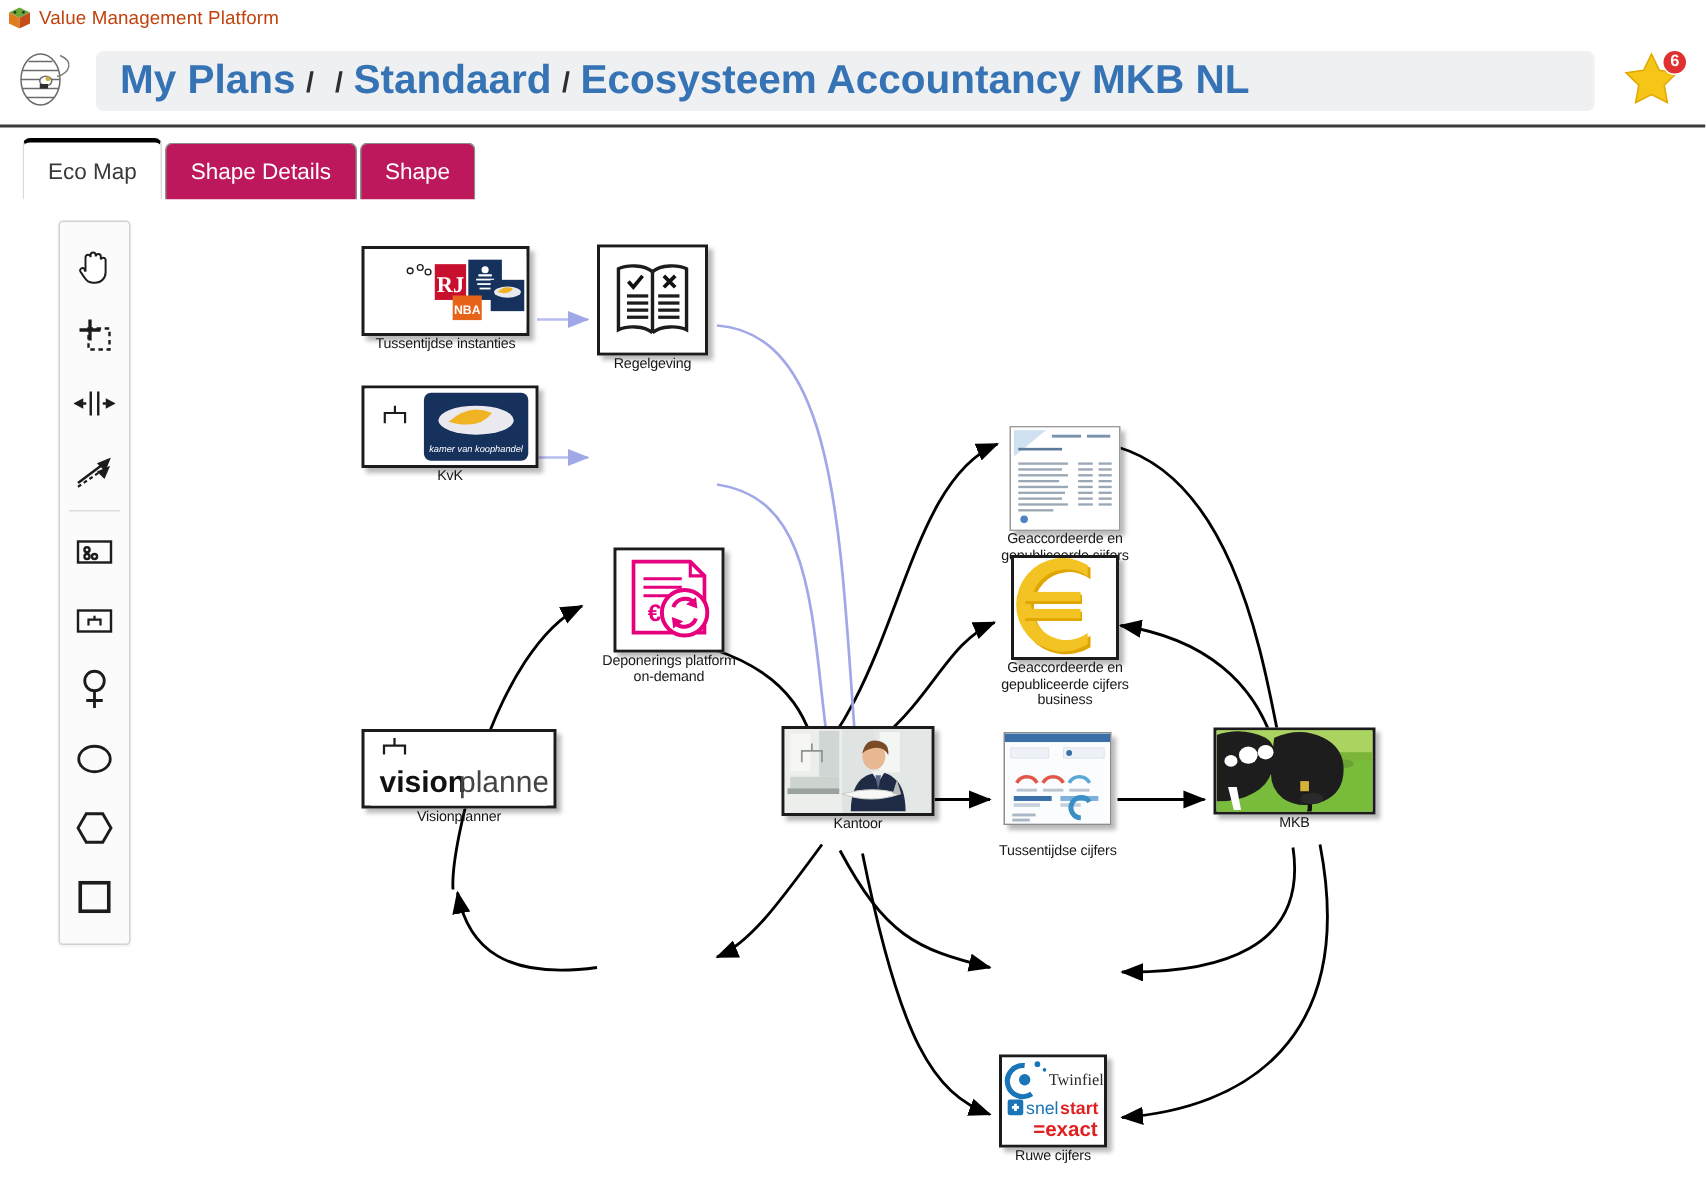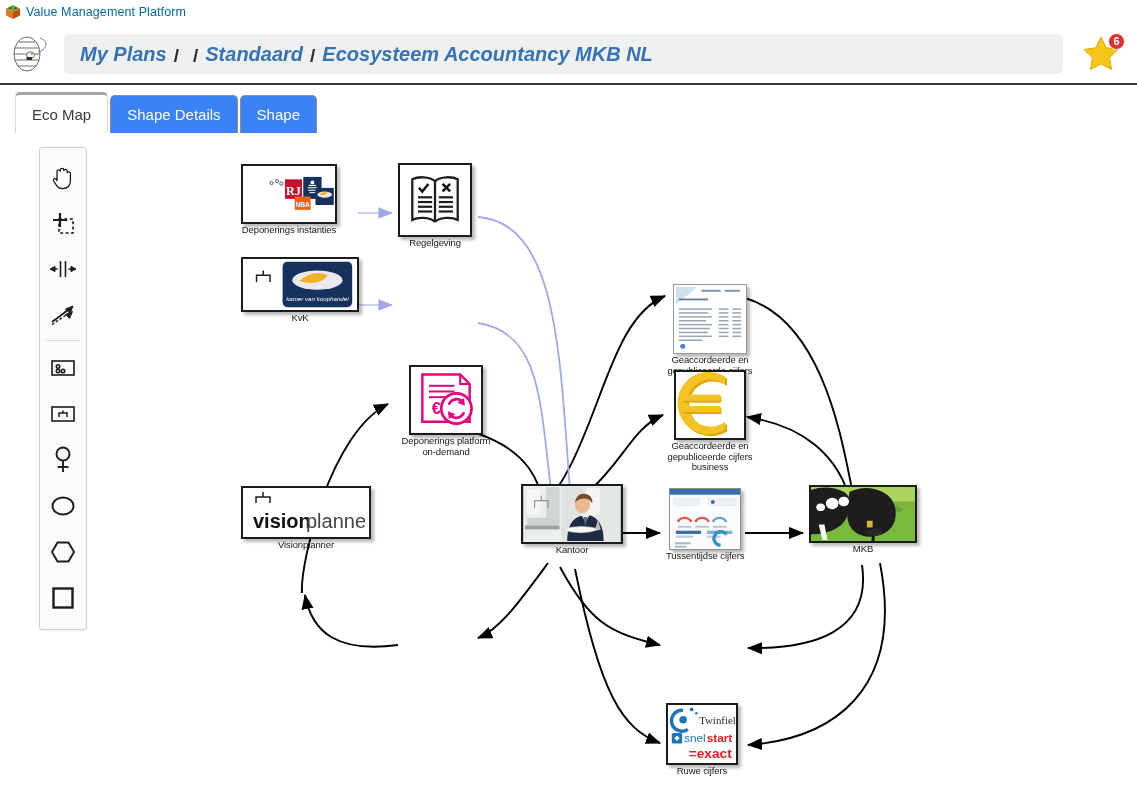--- a/index.html
+++ b/index.html
@@ -12,21 +12,21 @@
   }
 
   
   .titlebar {
     height: 24px;
     display: flex; align-items: center;
     padding-left: 4px;
     border-bottom: 0px solid #ccc;
   }
   .titlebar-logo { width: 18px; height: 16px; margin-right: 4px; display:block; }
-  .titlebar-text { font-size: 12.5px; color: #0369a1; letter-spacing: 0.1px; text-align: right; }
+  .titlebar-text { font-size: 12.5px; color: #c2410c; letter-spacing: 0.1px; text-align: right; }
 
   
   .header {
     height: 61px;
     display: flex; align-items: center;
     border-bottom: 2px solid #3c3c3c;
     position: relative;
   }
   .hive { width: 52px; margin-left: 6px; flex: 0 0 52px; }
   .crumbbar {
@@ -34,26 +34,25 @@
     background: #eff0f1;
     border-radius: 5px;
     height: 40px;
     margin-left: 6px; margin-right: 8px;
     display: flex; align-items: center;
     padding-left: 16px;
     overflow: hidden;
     white-space: nowrap;
   }
   .crumb {
-    font-size: 20px;
+    font-size: 27px;
     font-weight: bold;
     color: #3573b5;
     text-decoration: none;
     line-height: 1;
-    font-style: italic;
   }
   .crumb-last { color: #3573b5; }
   .crumb-sep {
     font-size: 19px; font-weight: bold;
     color: #2e2e2e;
     margin: 0 7px;
     position: relative; top: 2px;
   }
   .star-wrap {
     flex: 0 0 60px;
@@ -90,25 +89,25 @@
     font-size: 15px;
     border-radius: 5px 5px 0 0;
     cursor: pointer;
     user-select: none;
   }
   .tab-active {
     background: #ffffff;
     color: #3a3a3a;
     border: 1px solid #d9d9d9;
     border-bottom: none;
-    border-top: 3px solid #a3a3a3;
+    border-top: 3px solid #000000;
     height: 41px;
   }
   .tab-inactive {
-    background: #3b82f6;
+    background: #be185d;
     color: #ffffff;
     border: 1px solid #8d8d8d;
     border-bottom: none;
     margin-left: 2px;
   }
 
   
   .canvas {
     position: relative;
     width: 1137px;
@@ -364,21 +363,21 @@
 
     <g fill="none" stroke="#b8bdf0" stroke-width="1.7" marker-end="url(#ahp)">
 
       <path d="M358,80 L392,80"></path>
 
       <path d="M358,172 L392,172"></path>
     </g>
   </svg>
 
   <div class="node" style="left:241px; top:31px;">
-    <div class="node-box" style="width:96px; height:60px;padding-left:20px;">
+    <div class="node-box" style="width:112px; height:60px;padding-left:20px;">
       <svg width="118" height="60" viewBox="0 0 118 60">
         <rect width="118" height="60" fill="#ffffff"></rect>
         <g fill="none" stroke="#1c1c1c" stroke-width="1.2">
           <circle cx="14" cy="12" r="2.6"></circle>
             <circle cx="23" cy="9" r="2.6"></circle>
             <circle cx="30" cy="13" r="2.6"></circle>
         </g>
         <rect x="36" y="6" width="28" height="32" fill="#c8102e"></rect>
         <text x="50" y="31" font-size="20" font-family="Liberation Serif, serif" font-weight="bold" fill="#ffffff" text-anchor="middle">RJ</text>
         <rect x="66" y="2" width="30" height="36" fill="#15315c"></rect>
@@ -389,21 +388,21 @@
           <rect x="74" y="23" width="14" height="1.6"></rect>
             <rect x="76" y="27" width="10" height="1.6"></rect>
         </g>
         <rect x="52" y="34" width="26" height="22" fill="#e8631a"></rect>
         <text x="65" y="51" font-size="11" font-weight="bold" fill="#ffffff" text-anchor="middle">NBA</text>
         <rect x="86" y="20" width="30" height="28" fill="#15315c"></rect>
         <ellipse cx="101" cy="31" rx="12" ry="5" fill="#e8e8ee"></ellipse>
         <path d="M92 31 q7-7 14-3 q-4 6 -14 3 z" fill="#f0b323"></path>
       </svg>
     </div>
-    <div class="node-label" style="max-width:130px;">Deponerings instanties</div>
+    <div class="node-label" style="max-width:130px;">Tussentijdse instanties</div>
   </div>
 
   <div class="node" style="left:398px; top:30px;">
     <div class="node-box" style="width:74px; height:74px;">
       <svg width="74" height="74" viewBox="0 0 74 74">
         <rect width="74" height="74" fill="#ffffff"></rect>
         <g stroke="#1c1c1c" stroke-width="2.4" fill="none">
           <path d="M37 17 C31 12, 19 12, 13 15 V58 C19 55, 31 55, 37 60"></path>
           <path d="M37 17 C43 12, 55 12, 61 15 V58 C55 55, 43 55, 37 60"></path>
           <line x1="37" y1="17" x2="37" y2="60"></line>
@@ -559,21 +558,21 @@
           <rect x="4" y="24" width="40" height="6.5" fill="#e0a600"></rect>
           <rect x="3" y="22" width="40" height="6.5" fill="#f3c323"></rect>
           <rect x="4" y="36" width="40" height="6.5" fill="#e0a600"></rect>
           <rect x="3" y="34" width="40" height="6.5" fill="#f3c323"></rect>
         </g>
       </svg>
     </div>
     <div class="node-label" style="max-width:88px;">Geaccordeerde en gepubliceerde cijfers business</div>
   </div>
 
-  <div class="node" style="left:666px; top:355px;">
+  <div class="node" style="left:666px; top:355px;gap:12px;">
     <div class="node-box" style="width:72px; height:62px; border-width:1px; border-color:#8d8d8d;">
       <svg width="72" height="62" viewBox="0 0 72 62">
         <rect width="72" height="62" fill="#fbfcfd"></rect>
         <rect x="0" y="0" width="72" height="6" fill="#3a6fa8"></rect>
         <rect x="4" y="10" width="26" height="7" fill="#eef2f6" stroke="#d4dde5" stroke-width="0.5"></rect>
         <rect x="40" y="10" width="28" height="7" fill="#eef2f6" stroke="#d4dde5" stroke-width="0.5"></rect>
         <circle cx="44" cy="13.5" r="2" fill="#3a6fa8"></circle>
         <g fill="none" stroke-width="2.4">
           <path d="M8 34 a8 8 0 0 1 14 0" stroke="#e0574a"></path>
           <path d="M26 34 a8 8 0 0 1 14 0" stroke="#e0574a"></path>

